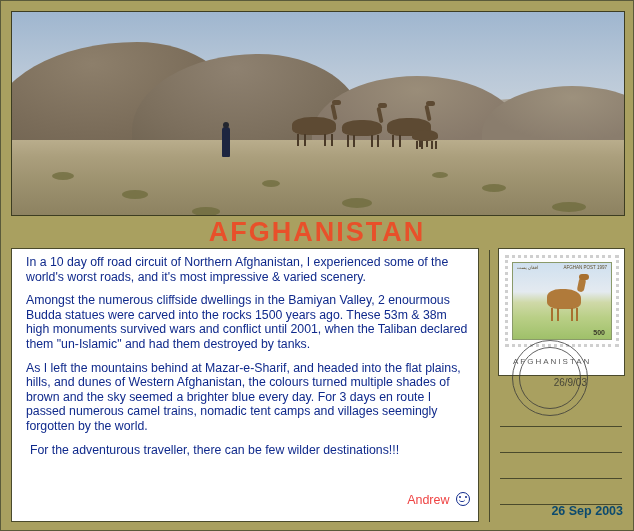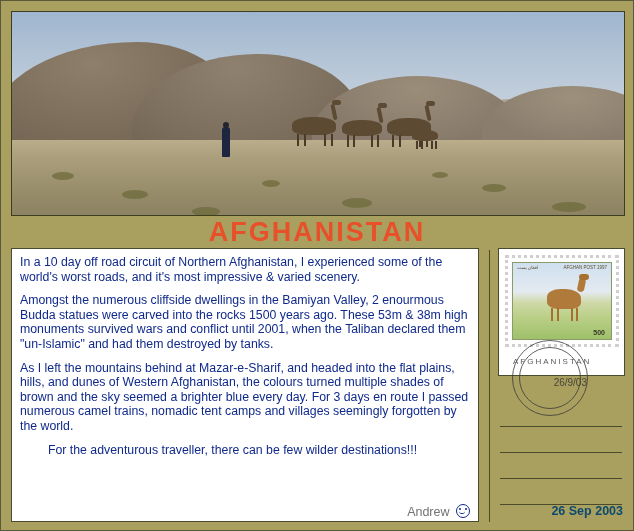--- a/index.html
+++ b/index.html
@@ -157,40 +157,39 @@
   
   .panel {
     position: absolute;
     left: 10px;
     top: 247px;
     width: 468px;
     height: 274px;
     background: #ffffff;
     border: 1px solid #4a4a2c;
     box-sizing: border-box;
-    padding: 6px 8px 4px 8px;
+    padding: 6px 8px 4px 14px;
     overflow: hidden;
   }
   .panel p {
     margin: 0 0 9px 0;
     font-size: 12.3px;
     line-height: 14.6px;
     color: #102a8c;
   }
   .panel p.last {
     margin-bottom: 0;
     padding-left: 4px;
-    margin-left: 24px;
   }
   .sign-row {
     position: absolute;
     right: 8px;
-    bottom: 2px;
+    bottom: 14px;
     font-size: 12.5px;
-    color: #737373;
+    color: #ef4444;
   }
   .smiley {
     display: inline-block;
     width: 12px;
     height: 12px;
     border: 1px solid #102a8c;
     border-radius: 50%;
     position: relative;
     top: 2px;
     margin-left: 3px;

